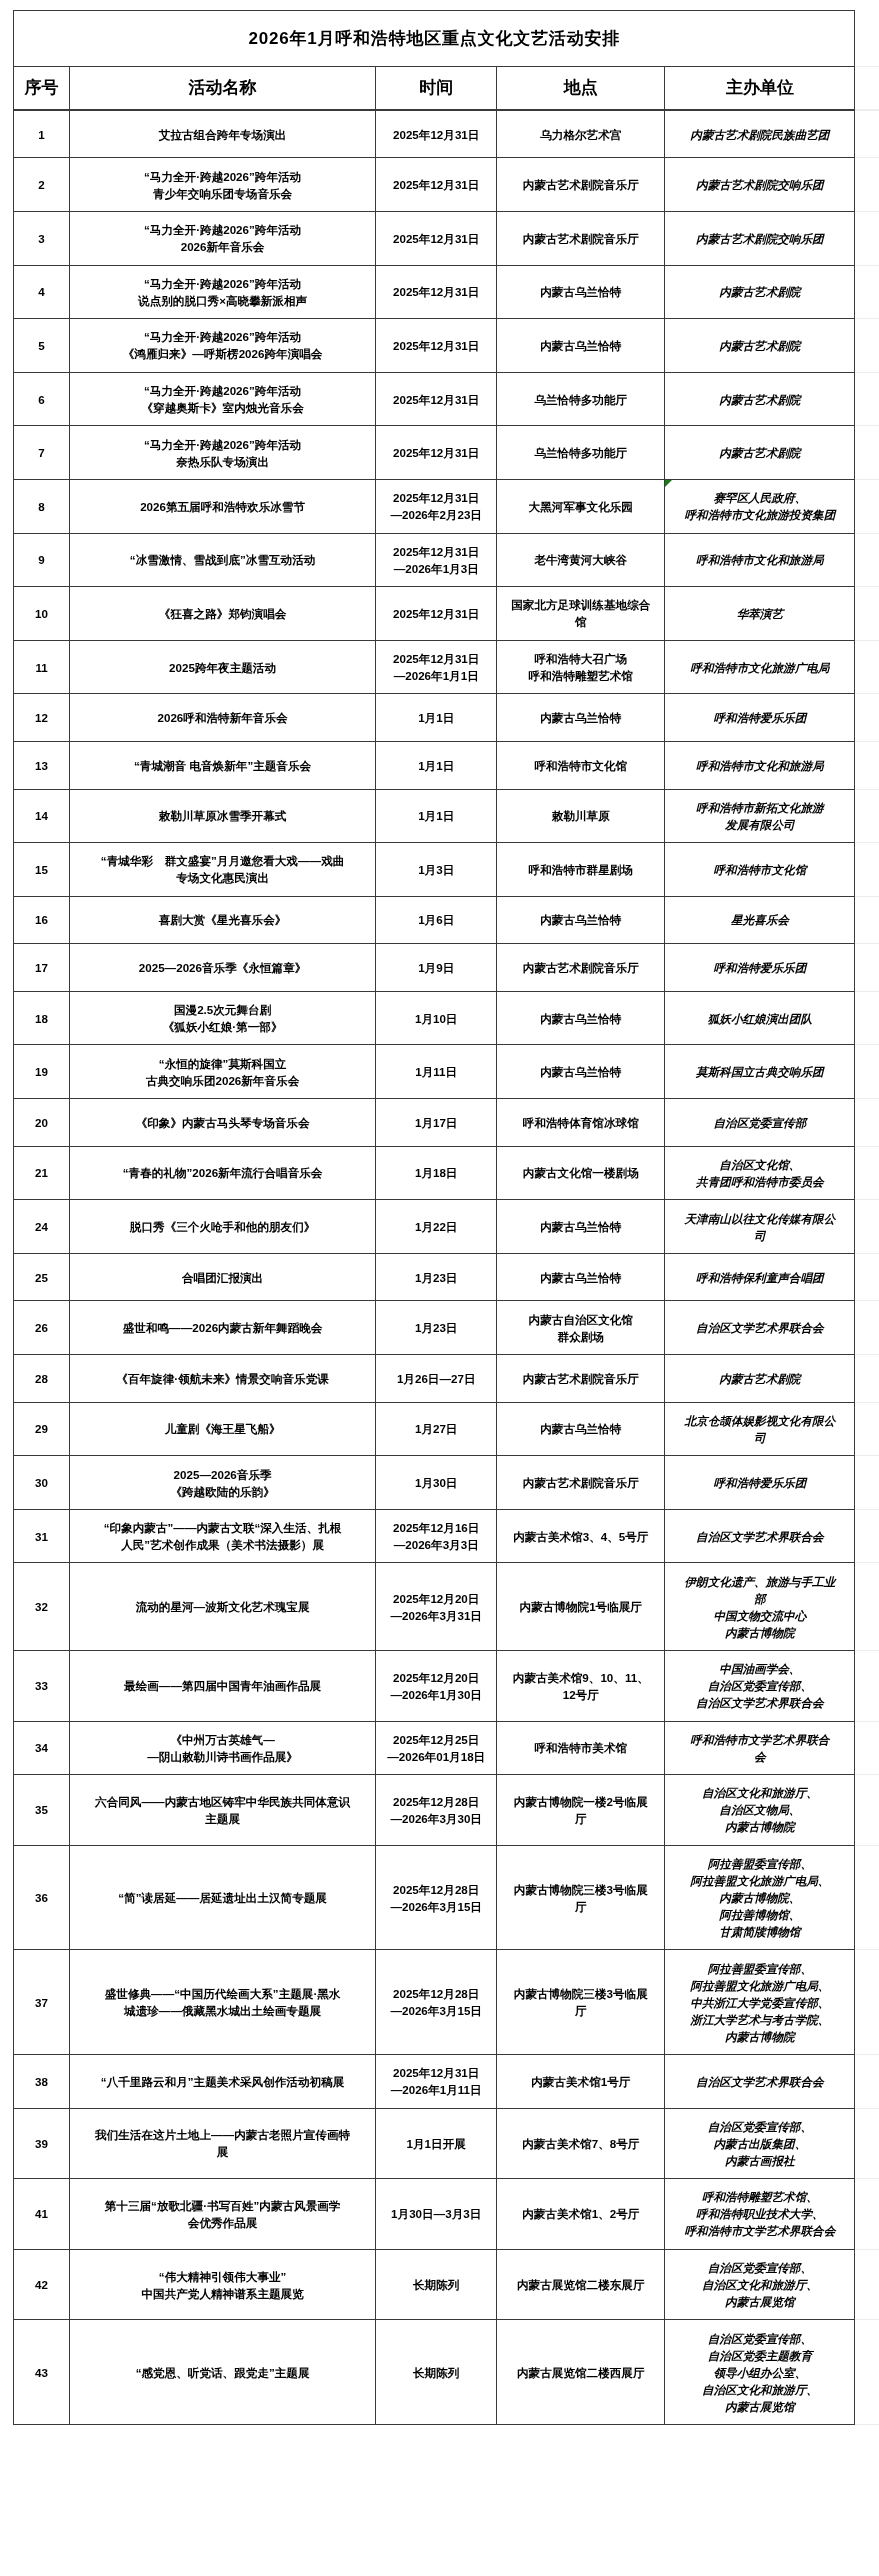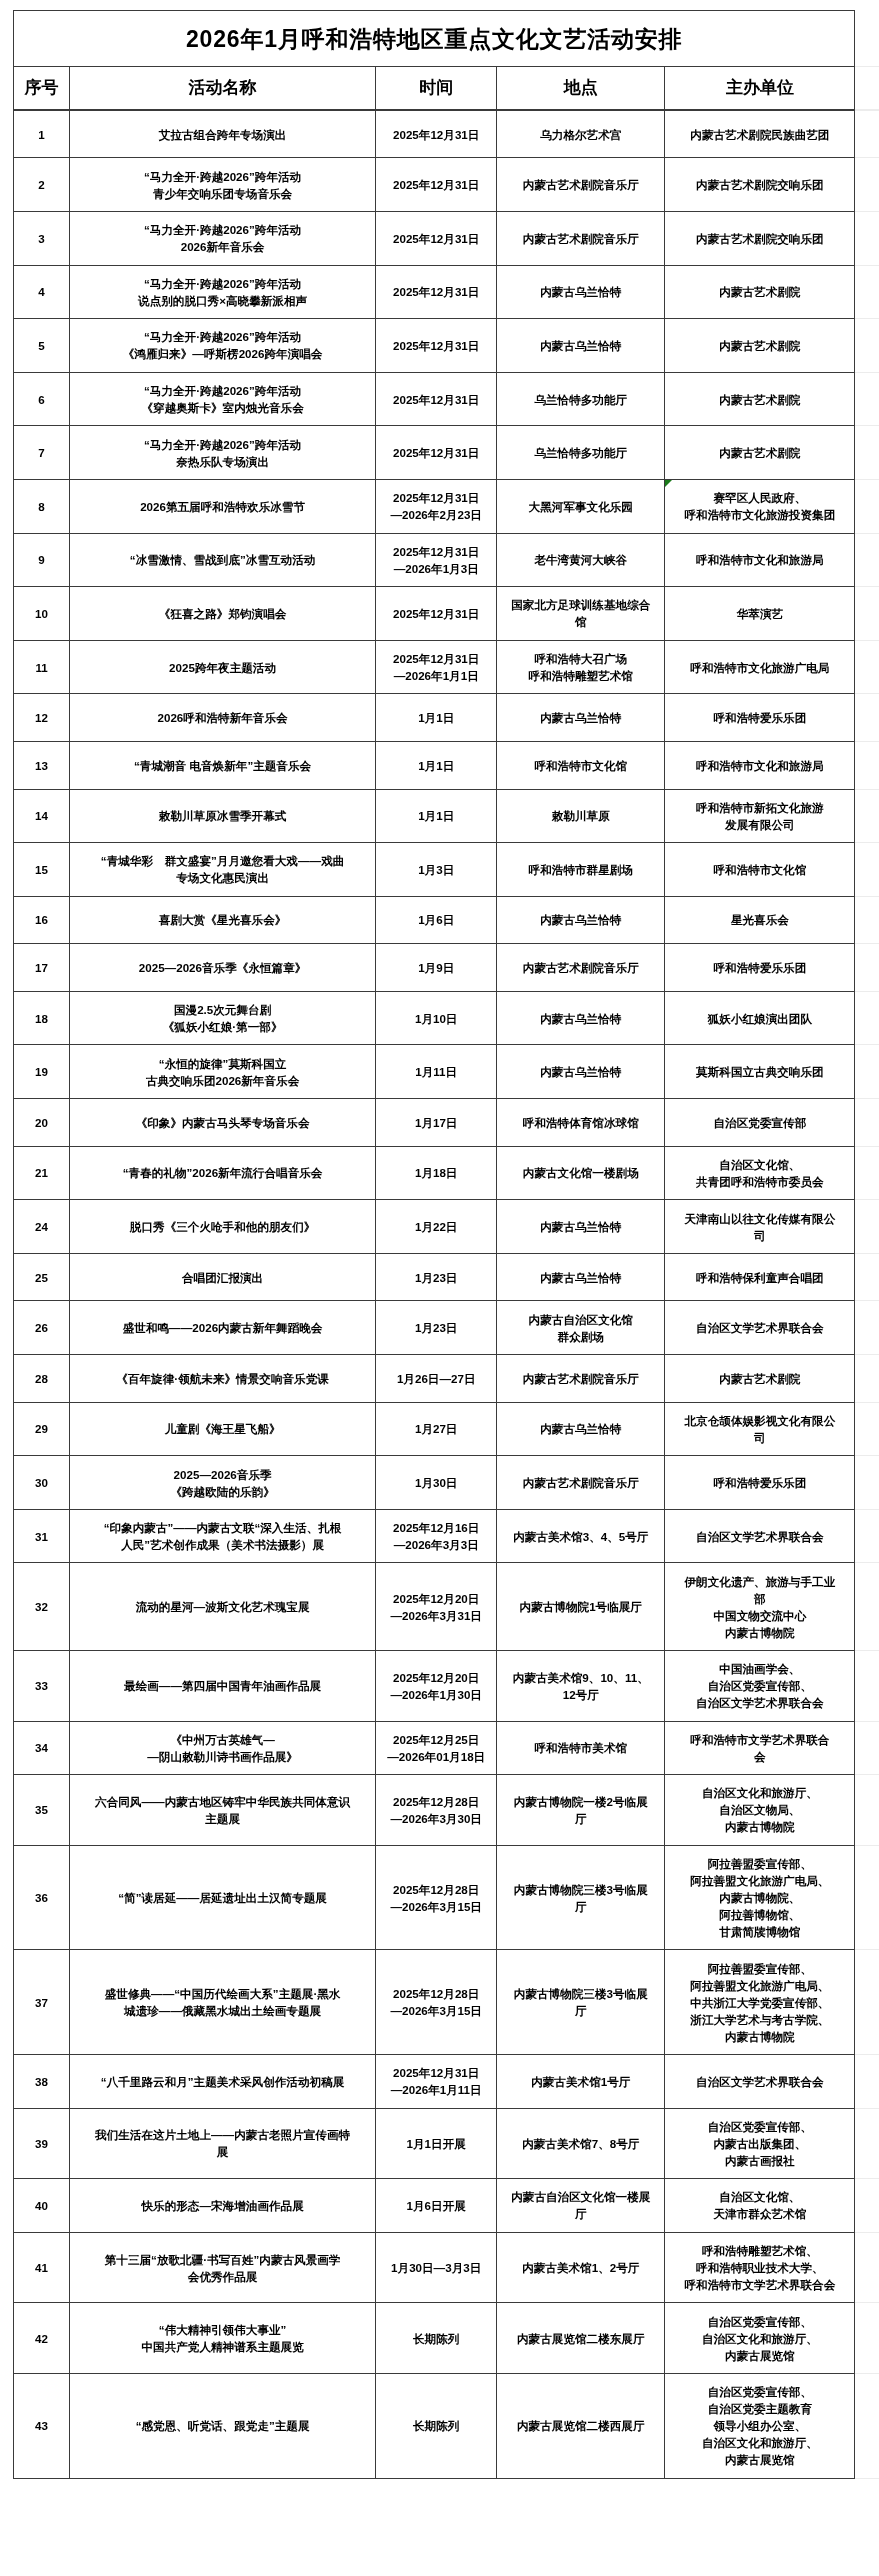--- a/index.html
+++ b/index.html
@@ -21,30 +21,30 @@
   col.c-gutter{width:24px;}
   td{
     border:1.5px solid #3a3a3a;
     text-align:center;vertical-align:middle;
     padding:9.3px 3.9px;height:28px;
     font-size:11.6px;line-height:17px;
     white-space:pre-line;word-break:break-all;
     font-weight:700;
   }
   td.title-cell{
-    font-size:23px;line-height:26px;letter-spacing:0.8px;
+    font-size:17px;line-height:26px;letter-spacing:0.8px;
     padding:14.6px 3.1px;height:auto;
   }
   tr.head-row td{font-size:17px;padding:12.3px 3.1px;border-bottom-width:2.3px;height:auto;}
   td.gutter{
     border:0 none;background:#ffffff;
     border-bottom:0.8px solid #ececec;
     padding:0;height:auto;
   }
-  td.cell-org{position:relative;}
+  td.cell-org{position:relative;font-style:italic;}
   .flag{
     position:absolute;top:0;left:0;width:0;height:0;
     border-top:7px solid var(--flag-color,#1a7a1a);
     border-right:7px solid transparent;
     display:block;
   }
 </style>
 </head>
 <body>
 
@@ -411,30 +411,20 @@
     <td>我们生活在这片土地上——内蒙古老照片宣传画特
 展</td>
     <td>1月1日开展</td>
     <td>内蒙古美术馆7、8号厅</td>
     <td class="cell-org">自治区党委宣传部、
 内蒙古出版集团、
 内蒙古画报社</td>
     <td class="gutter"></td>
   </tr>
         <tr>
-    <td>40</td>
-    <td>快乐的形态—宋海增油画作品展</td>
-    <td>1月6日开展</td>
-    <td>内蒙古自治区文化馆一楼展
-厅</td>
-    <td class="cell-org">自治区文化馆、
-天津市群众艺术馆</td>
-    <td class="gutter"></td>
-  </tr>
-        <tr>
     <td>41</td>
     <td>第十三届“放歌北疆·书写百姓”内蒙古风景画学
 会优秀作品展</td>
     <td>1月30日—3月3日</td>
     <td>内蒙古美术馆1、2号厅</td>
     <td class="cell-org">呼和浩特雕塑艺术馆、
 呼和浩特职业技术大学、
 呼和浩特市文学艺术界联合会</td>
     <td class="gutter"></td>
   </tr>

